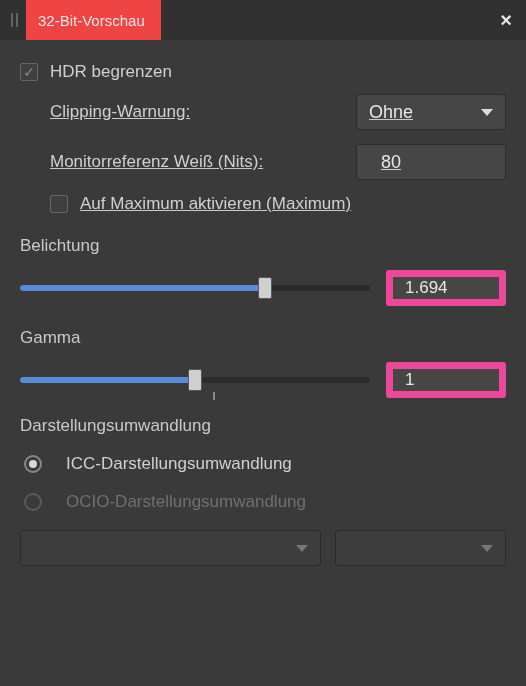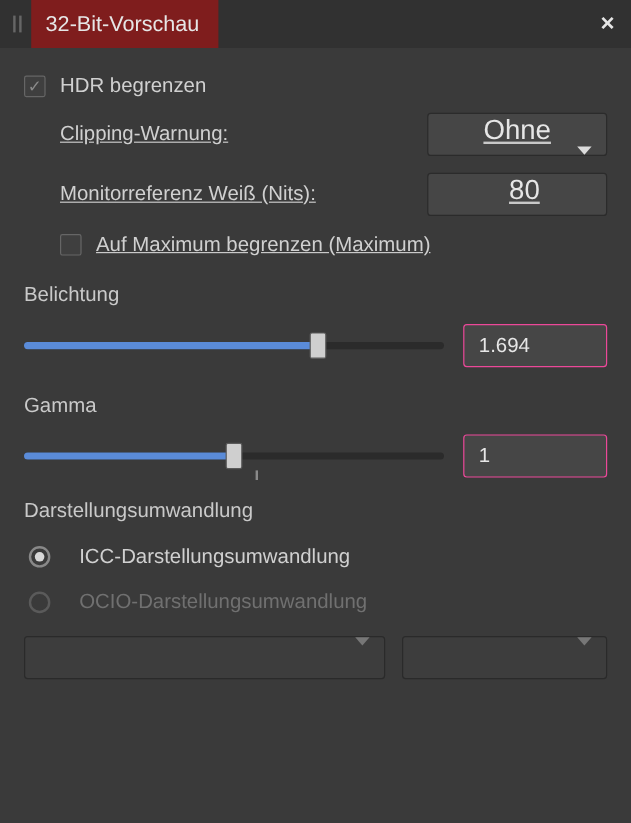--- a/index.html
+++ b/index.html
@@ -28,26 +28,26 @@
       padding-left: 10px;
     }
     .grip span {
       width: 2px;
       height: 14px;
       background: #8a8a8a;
       display: inline-block;
     }
     .tab {
       height: 40px;
-      background: #7f1d1d;
+      background: #ef4444;
       padding: 0 16px 0 12px;
       display: flex;
       align-items: center;
       color: #e6e6e6;
-      font-size: 18px;
+      font-size: 15px;
       margin-left: 8px;
       justify-content: center;
     }
     .close-x {
       position: absolute;
       right: 14px;
       top: 0;
       height: 40px;
       display: flex;
       align-items: center;
@@ -84,26 +84,25 @@
       align-items: center;
       justify-content: space-between;
       margin-bottom: 14px;
     }
     .select, .numbox {
       height: 36px;
       background: #464646;
       border: 1px solid #2b2b2b;
       border-radius: 3px;
       color: #e6e6e6;
-      font-size: 23px;
+      font-size: 18px;
       display: flex;
       align-items: center;
       padding: 0 12px;
       position: relative;
-      flex-direction: column;
     }
     .select { min-width: 150px; cursor: pointer; }
     .select .caret {
       margin-left: auto;
       width: 0; height: 0;
       border-left: 6px solid transparent;
       border-right: 6px solid transparent;
       border-top: 7px solid #dcdcdc;
     }
     .numbox { min-width: 150px; padding-left: 24px; }
@@ -150,21 +149,21 @@
     .slider .tick {
       position: absolute;
       top: 100%;
       width: 2px; height: 8px;
       background: #8a8a8a;
     }
     .valbox {
       height: 36px;
       min-width: 120px;
       background: #464646;
-      border: 1px solid #ec4899;
+      border: 7px solid #ec4899;
       border-radius: 3px;
       color: #e6e6e6;
       font-size: 17px;
       display: flex;
       align-items: center;
       padding: 0 12px;
     }
     .radio-row {
       display: flex;
       align-items: center;
@@ -232,21 +231,21 @@
 
     <div class="field-row">
       <span class="label">Monitorreferenz Weiß (Nits):</span>
       <div class="numbox">
         <span>80</span>
       </div>
     </div>
 
     <div class="row" style="margin-bottom:4px;">
       <div class="checkbox"></div>
-      <span class="label">Auf Maximum begrenzen (Maximum)</span>
+      <span class="label">Auf Maximum aktivieren (Maximum)</span>
     </div>
   </div>
 
   <div class="section-title" style="margin-top:22px;">Belichtung</div>
   <div class="slider-row">
     <div class="slider">
       <div class="track"></div>
       <div class="fill" style="width:70%;"></div>
       <div class="thumb" style="left:70%;"></div>
     </div>

